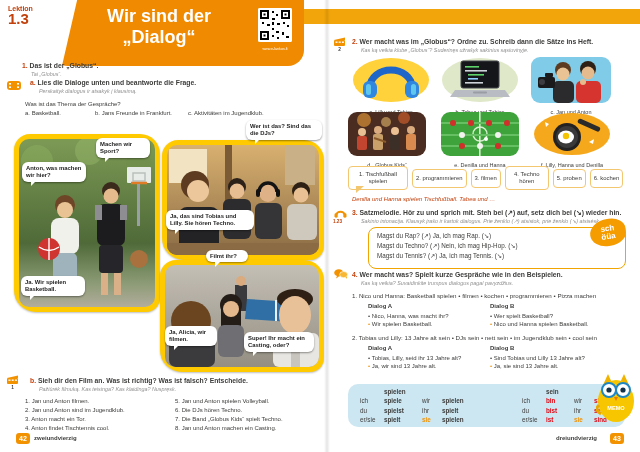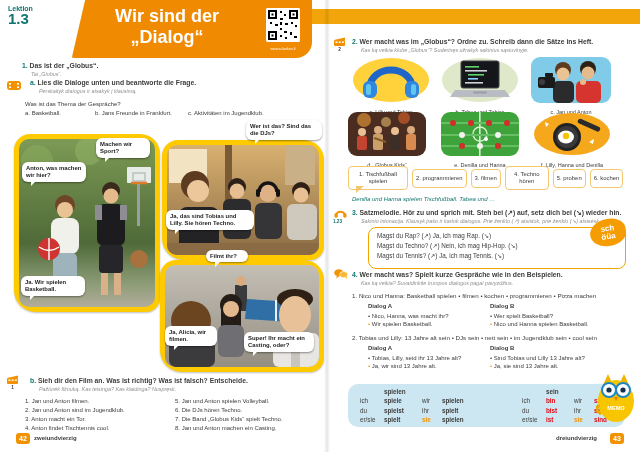--- a/index.html
+++ b/index.html
@@ -1,21 +1,21 @@
 <!DOCTYPE html>
 <html><head>
 <meta charset="utf-8">
 <style>
   html,body{margin:0;padding:0;background:#e9e9e9}
   #page{position:relative;width:640px;height:452px;background:#fff;overflow:hidden;
         font-family:"Liberation Sans",sans-serif;color:#3c3c3b;box-shadow:0 0 4px rgba(0,0,0,.3)}
   .abs{position:absolute}
   .h{font-size:6.8px;font-weight:bold;color:#3c3c3b;white-space:nowrap}
   .sub{font-size:5.4px;font-style:italic;color:#919191;white-space:nowrap}
-  .or{color:#0f766e}
+  .or{color:#c2410c}
   .body6{font-size:6px;color:#3c3c3b}
   .band{background:#f2a50a}
   .titleblock{background:#f08a00;border-radius:0 0 16px 16px}
   .frame{position:absolute;background:#ffcb00;border-radius:16px 20px 14px 22px;padding:5px;box-shadow:0 1px 2px rgba(0,0,0,.25)}
   .frame svg{display:block;border-radius:10px}
   .bubble{position:absolute;background:#fff;border-radius:6px;padding:2.5px 4px;font-size:5.9px;font-weight:600;
           color:#1c1c1c;line-height:1.25;box-shadow:0 1px 2px rgba(0,0,0,.4)}
   .bubble::after{content:"";position:absolute;left:9px;bottom:-4.5px;border-style:solid;
           border-width:5px 5px 0 0;border-color:#fff transparent transparent transparent}
   .stm{font-size:6px;line-height:9px;color:#3c3c3b;white-space:nowrap}
@@ -43,21 +43,21 @@
 
 <div id="page">
 
   <div class="abs band" style="left:48px;top:9px;width:592px;height:15px"></div>
 
   <div class="abs" style="left:8px;top:5px">
     <div class="or" style="font-size:7px;font-weight:bold">Lektion</div>
     <div class="or" style="font-size:15px;font-weight:bold;line-height:14px">1.3</div>
   </div>
 
-  <div class="abs titleblock" style="left:60px;top:0;width:252px;height:58px">
+  <div class="abs titleblock" style="left:52px;top:0;width:252px;height:66px">
     <div class="abs" style="left:-16px;top:-8px;width:34px;height:74px;background:#fff;transform:rotate(13deg)"></div>
     <div class="abs" style="left:22px;top:6px;width:170px;text-align:center;color:#fff;font-weight:bold;font-size:18px;line-height:21px">
       <div>Wir sind der</div>
       <div>„Dialog“</div>
     </div>
     <div class="abs" style="left:204px;top:8px;width:38px;text-align:center">
       <svg width="34" height="34" viewBox="0 0 34 34" style="background:#fff;border-radius:2px">
         <rect width="34" height="34" fill="#fff"></rect>
         <g fill="#000">
           <rect x="2" y="2" width="9" height="9"></rect>

